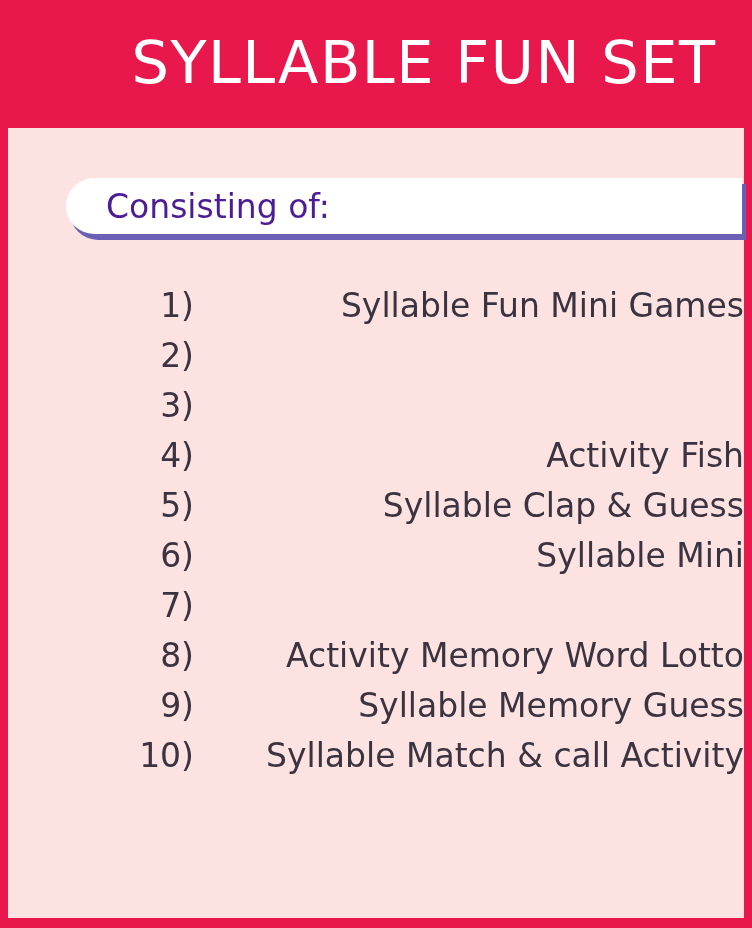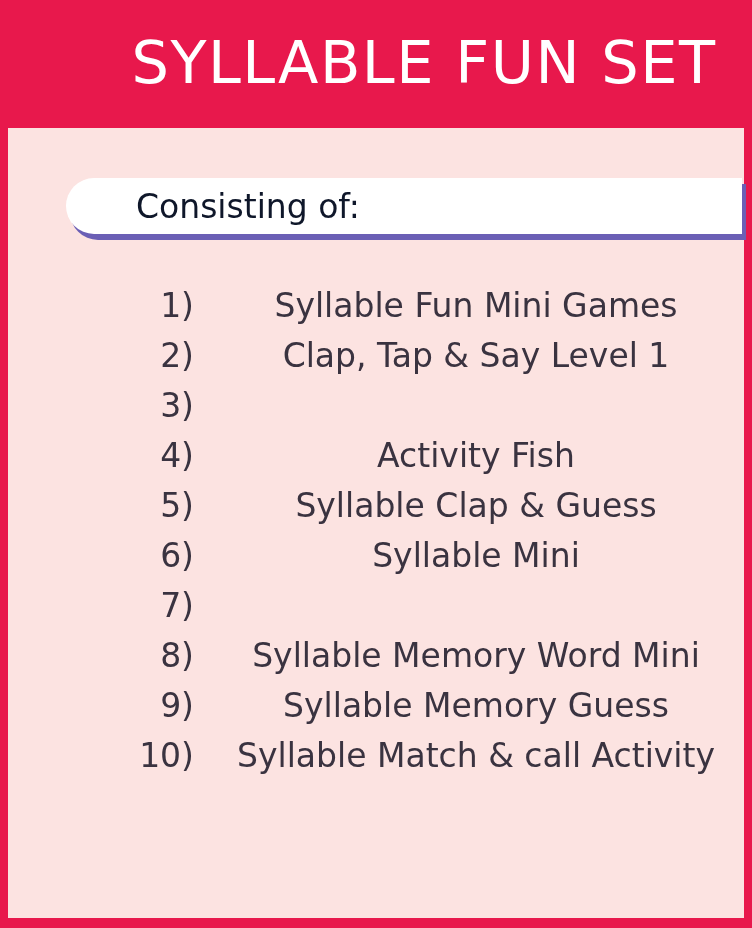--- a/index.html
+++ b/index.html
@@ -72,22 +72,22 @@
     top: 0;
     width: 676px;
     height: 56px;
     background: #ffffff;
     border-top-left-radius: 32px;
     border-bottom-left-radius: 32px;
     display: flex;
     align-items: center;
   }
   .consisting-text {
-    margin-left: 70px;
-    color: #0f172a;
+    margin-left: 40px;
+    color: #4c1d95;
     font-family: "DejaVu Sans", sans-serif;
     font-size: 33px;
     line-height: 1;
   }
   .list {
     position: absolute;
     left: 0;
     top: 158px;
     width: 736px;
   }
@@ -102,21 +102,21 @@
   .list-num {
     width: 200px;
     text-align: right;
     padding-right: 14px;
     box-sizing: border-box;
     color: #3a3340;
     white-space: nowrap;
   }
   .list-label {
     flex: 1;
-    text-align: center;
+    text-align: right;
     white-space: nowrap;
   }
   .footer-band {
     position: absolute;
     left: 0;
     bottom: 0;
     width: 752px;
     height: 10px;
     background: #e8184c;
   }
@@ -141,21 +141,20 @@
 
     <div class="list">
 
       <div class="list-item">
         <span class="list-num">1)</span>
         <span class="list-label">Syllable Fun Mini Games</span>
       </div>
 
       <div class="list-item">
         <span class="list-num">2)</span>
-        <span class="list-label">Clap, Tap &amp; Say Level 1</span>
       </div>
 
       <div class="list-item">
         <span class="list-num">3)</span>
       </div>
 
       <div class="list-item">
         <span class="list-num">4)</span>
         <span class="list-label">Activity Fish</span>
       </div>
@@ -169,21 +168,21 @@
         <span class="list-num">6)</span>
         <span class="list-label">Syllable Mini</span>
       </div>
 
       <div class="list-item">
         <span class="list-num">7)</span>
       </div>
 
       <div class="list-item">
         <span class="list-num">8)</span>
-        <span class="list-label">Syllable Memory Word Mini</span>
+        <span class="list-label">Activity Memory Word Lotto</span>
       </div>
 
       <div class="list-item">
         <span class="list-num">9)</span>
         <span class="list-label">Syllable Memory Guess</span>
       </div>
 
       <div class="list-item">
         <span class="list-num">10)</span>
         <span class="list-label">Syllable Match &amp; call Activity</span>

